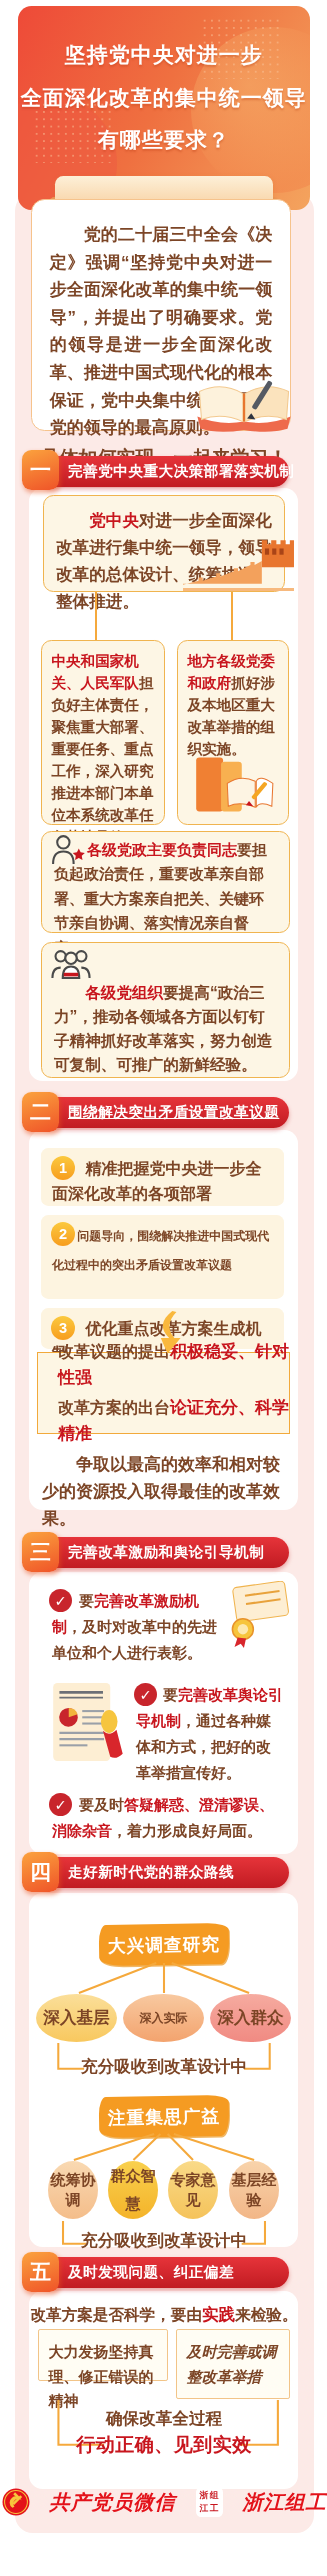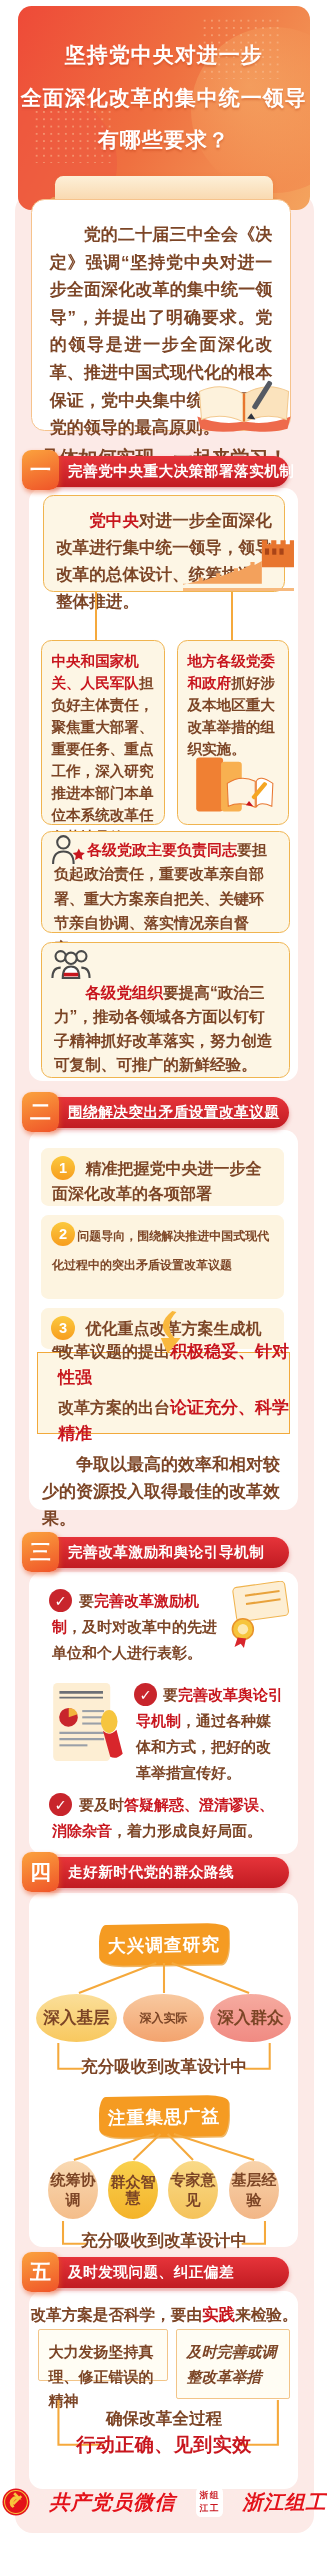--- a/index.html
+++ b/index.html
@@ -239,21 +239,21 @@
 <svg class="abs" style="left:0;top:2042px;" width="328" height="33" viewBox="0 0 630 64">
   <path d="M110 2 L110 52 L160 52 M520 2 L520 52 L470 52" stroke="#f5a93c" stroke-width="4" fill="none"></path>
 </svg>
 <div class="abs note-line" style="top:2056px;">充分吸收到改革设计中</div>
 
 <div class="abs brush-badge" style="left:99px;top:2096px;">注重集思广益</div>
 <svg class="abs" style="left:0;top:2133px;" width="328" height="29" viewBox="0 0 630 56">
   <path d="M296 2 L141 52 M308 2 L256 52 M322 2 L371 52 M334 2 L489 52" stroke="#f5a93c" stroke-width="4" fill="none"></path>
 </svg>
 <div class="abs oval" style="left:48px;top:2161px;width:50px;height:58px;font-size:15px;line-height:20px;background:linear-gradient(180deg,#f9d9b2,#f4bd8a);">统筹协调</div>
-<div class="abs oval" style="left:108px;top:2161px;width:50px;height:58px;font-size:15px;line-height:16px;background:linear-gradient(180deg,#f9d04e,#f4b32a);">群众智慧</div>
+<div class="abs oval" style="left:108px;top:2161px;width:50px;height:58px;font-size:15px;line-height:28px;background:linear-gradient(180deg,#f9d04e,#f4b32a);">群众智慧</div>
 <div class="abs oval" style="left:168px;top:2161px;width:50px;height:58px;font-size:15px;line-height:20px;background:linear-gradient(180deg,#f9da88,#f5c35b);">专家意见</div>
 <div class="abs oval" style="left:229px;top:2161px;width:50px;height:58px;font-size:15px;line-height:20px;background:linear-gradient(180deg,#f8d3ab,#f2b687);">基层经验</div>
 <svg class="abs" style="left:0;top:2220px;" width="328" height="29" viewBox="0 0 630 56">
   <path d="M120 2 L120 46 L165 46 M510 2 L510 46 L465 46" stroke="#f5a93c" stroke-width="4" fill="none"></path>
 </svg>
 <div class="abs note-line" style="top:2230px;">充分吸收到改革设计中</div>
 
 <div class="abs sec-badge" style="left:22px;top:2252px;">五</div>
 <div class="abs sec-bar" style="left:45px;top:2257px;">及时发现问题、纠正偏差</div>
 <div class="abs panel" style="top:2291px;height:198px;"></div>

